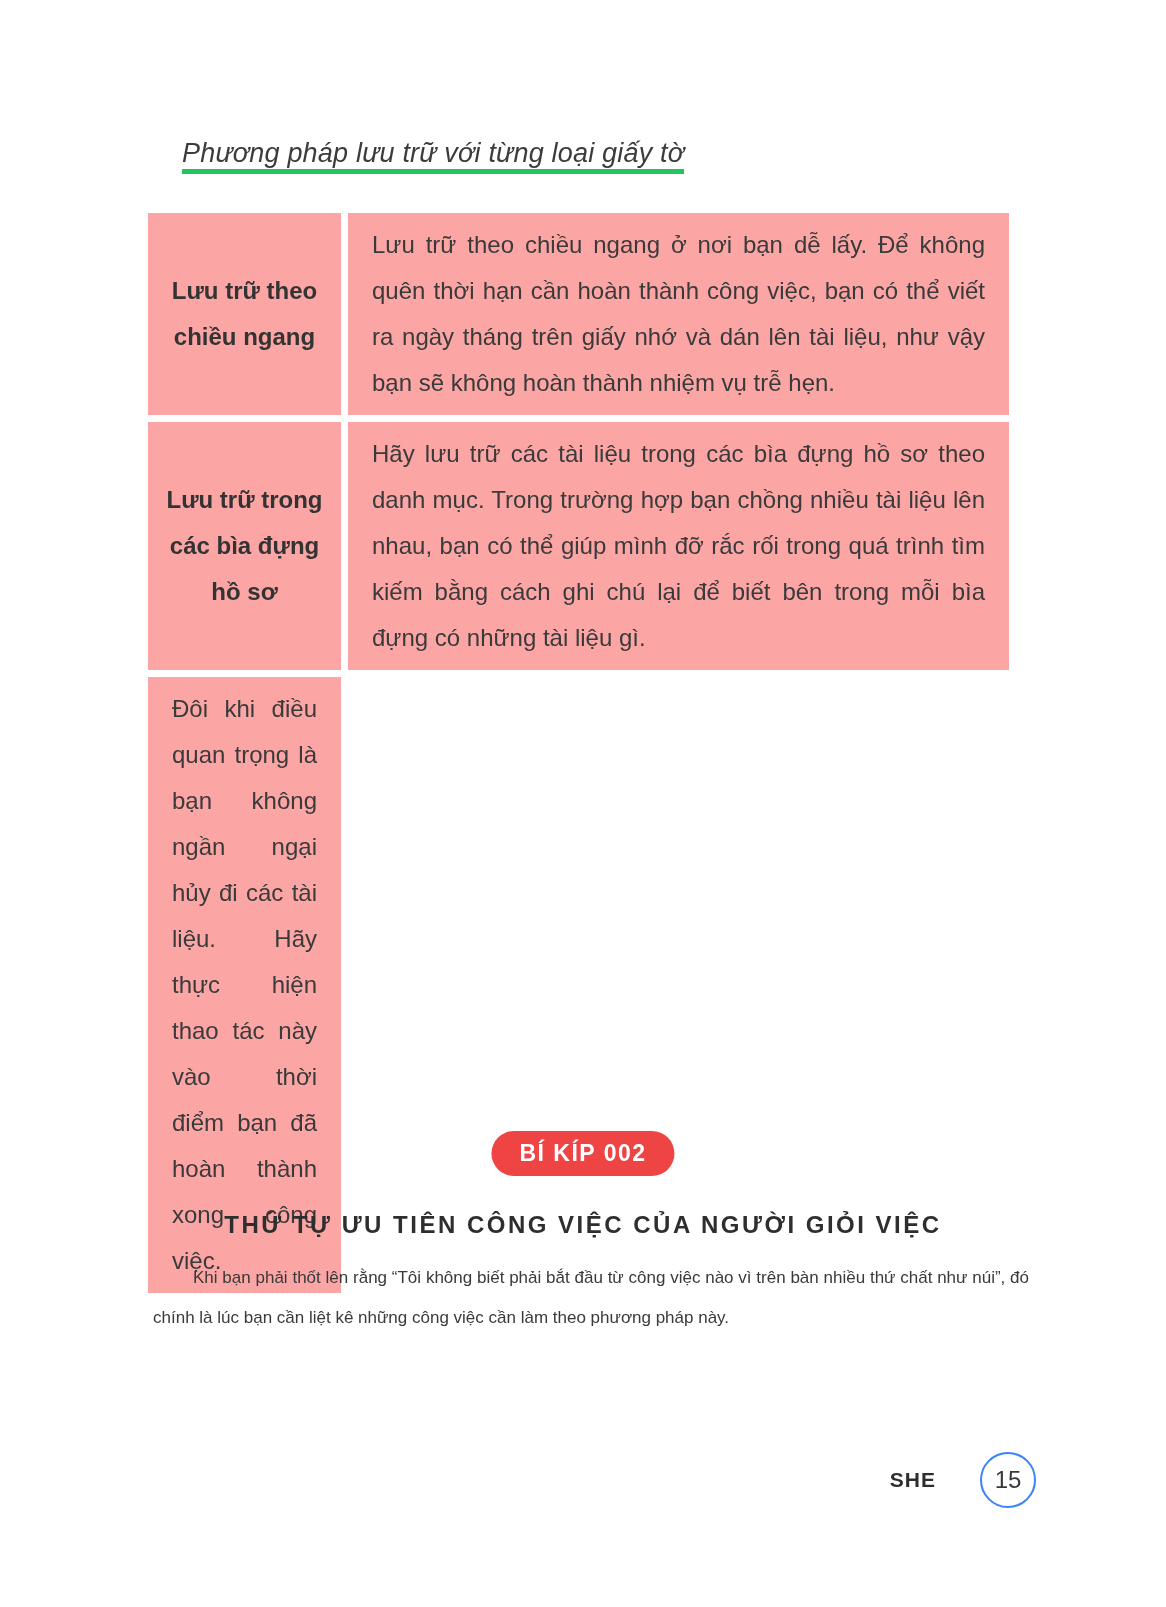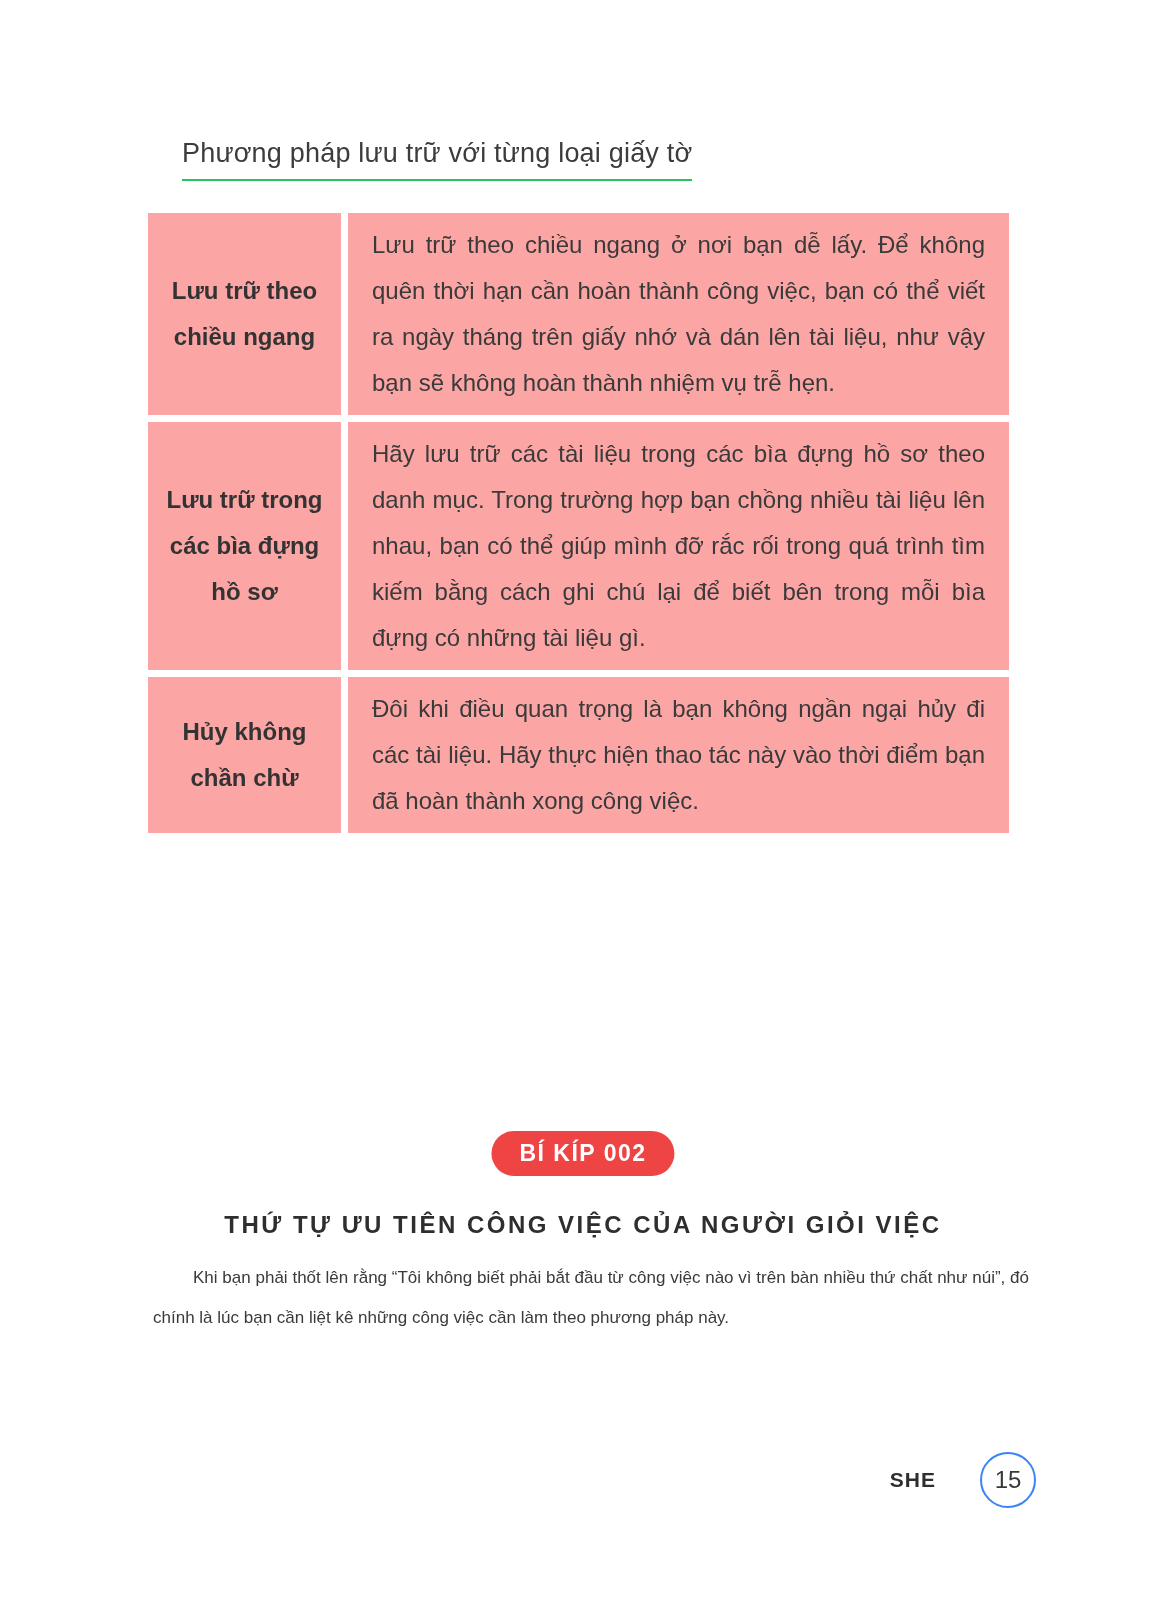--- a/index.html
+++ b/index.html
@@ -12,22 +12,23 @@
     overflow: hidden;
   }
   .title {
     position: absolute;
     left: 182px; top: 138px;
     margin: 0;
     font-size: 27px;
     font-weight: 500;
     color: #3c3c3c;
     letter-spacing: 0.2px;
-    border-bottom: 2px solid #22c55e;
-    padding-bottom: 10px;
+    border-bottom: 5px solid #22c55e;
+    padding-bottom: 0;
+    font-style: italic;
   }
   .doc-table {
     position: absolute;
     left: 148px; top: 213px;
     width: 861px;
     display: grid;
     grid-template-columns: 193px 1fr;
     gap: 7px;
   }
   .cell { background: #fca5a5; }
@@ -121,22 +122,20 @@
     <div class="cell label">Lưu trữ theo
 chiều ngang</div>
     <div class="cell content">Lưu trữ theo chiều ngang ở nơi bạn dễ lấy. Để không quên thời hạn cần hoàn thành công việc, bạn có thể viết ra ngày tháng trên giấy nhớ và dán lên tài liệu, như vậy bạn sẽ không hoàn thành nhiệm vụ trễ hẹn.</div>
 
     <div class="cell label">Lưu trữ trong
 các bìa đựng
 hồ sơ</div>
     <div class="cell content">Hãy lưu trữ các tài liệu trong các bìa đựng hồ sơ theo danh mục. Trong trường hợp bạn chồng nhiều tài liệu lên nhau, bạn có thể giúp mình đỡ rắc rối trong quá trình tìm kiếm bằng cách ghi chú lại để biết bên trong mỗi bìa đựng có những tài liệu gì.</div>
 
 
-    <div class="cell label">Hủy không
-chần chừ</div>
     <div class="cell content">Đôi khi điều quan trọng là bạn không ngần ngại hủy đi các tài liệu. Hãy thực hiện thao tác này vào thời điểm bạn đã hoàn thành xong công việc.</div>
   </div>
 
   <div class="badge">BÍ KÍP 002</div>
 
   <h3 class="heading">THỨ TỰ ƯU TIÊN CÔNG VIỆC CỦA NGƯỜI GIỎI VIỆC</h3>
 
   <p class="para">Khi bạn phải thốt lên rằng “Tôi không biết phải bắt đầu từ công việc nào vì trên bàn nhiều thứ chất như núi”, đó chính là lúc bạn cần liệt kê những công việc cần làm theo phương pháp này.</p>
 
   <div class="footer">

